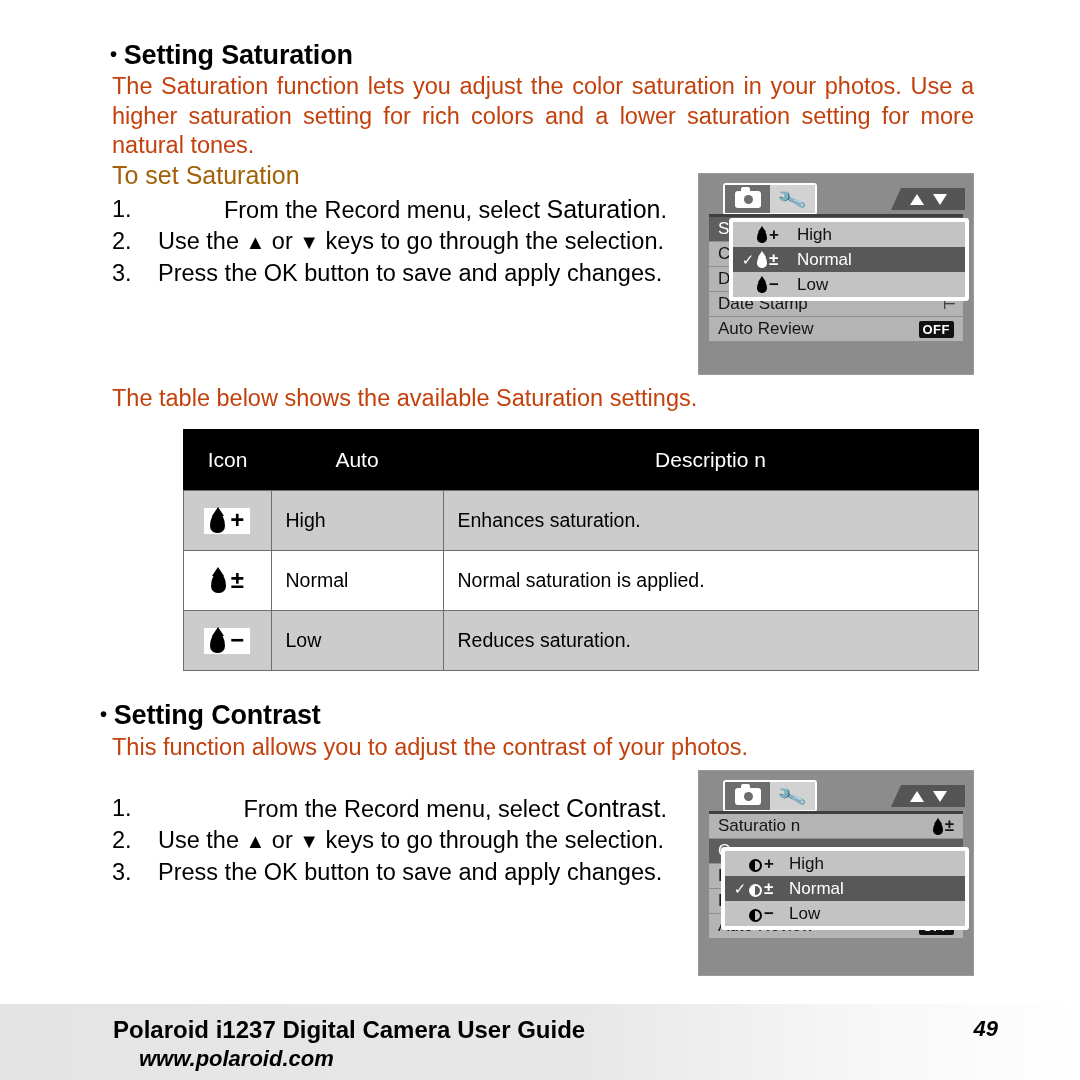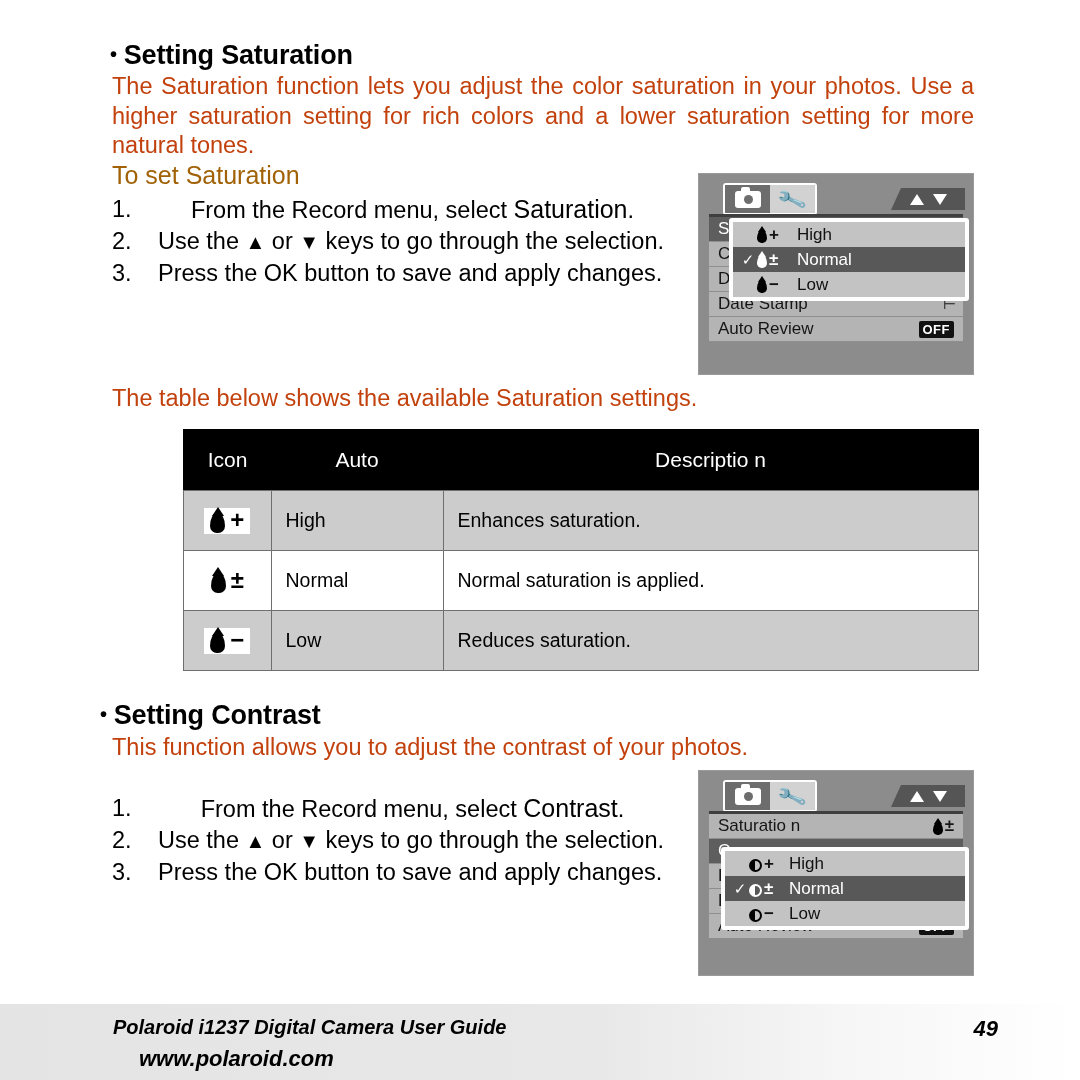--- a/index.html
+++ b/index.html
@@ -66,21 +66,21 @@
   }
   .step-num {
     width: 46px;
     flex: 0 0 46px;
   }
   .step-text {
     flex: 1 1 auto;
     text-align: justify;
     text-justify: inter-word;
   }
-  .step-text.noj { text-align: center; }
+  .step-text.noj { text-align: right; }
   .step-text > span.tri { font-size: 20px; }
   .bigword { font-size: 25px; }
 
   
   .table {
     position: absolute;
     border-collapse: collapse;
     border: 1px solid #000;
     table-layout: fixed;
     padding-left: 36px;
@@ -353,23 +353,22 @@
     left: 0;
     right: 0;
     bottom: 0;
     height: 76px;
     background: linear-gradient(to right, #e4e4e4 0%, #e8e8e8 55%, #f7f7f7 80%, #ffffff 100%);
   }
   .footer-title {
     position: absolute;
     left: 113px;
     top: 12px;
-    font-size: 20px;
+    font-size: 24px;
     font-weight: bold;
-    font-style: italic;
     white-space: nowrap;
   }
   .footer-url {
     position: absolute;
     left: 113px;
     top: 42px;
     font-size: 22px;
     font-weight: bold;
     font-style: italic;
     white-space: nowrap;

